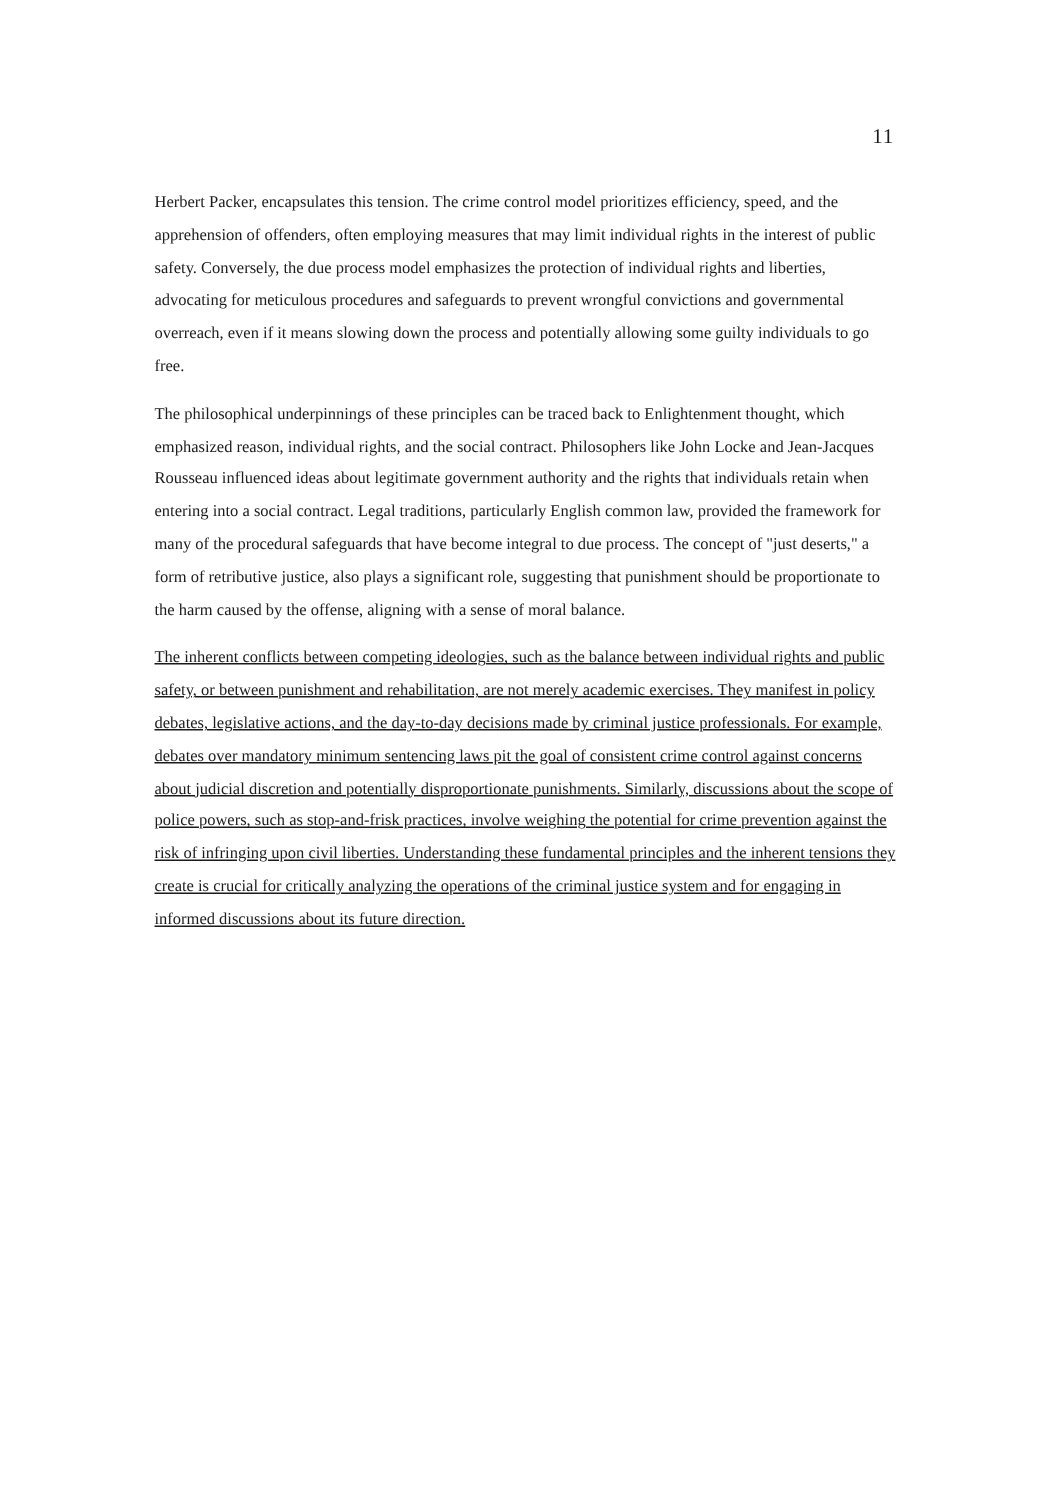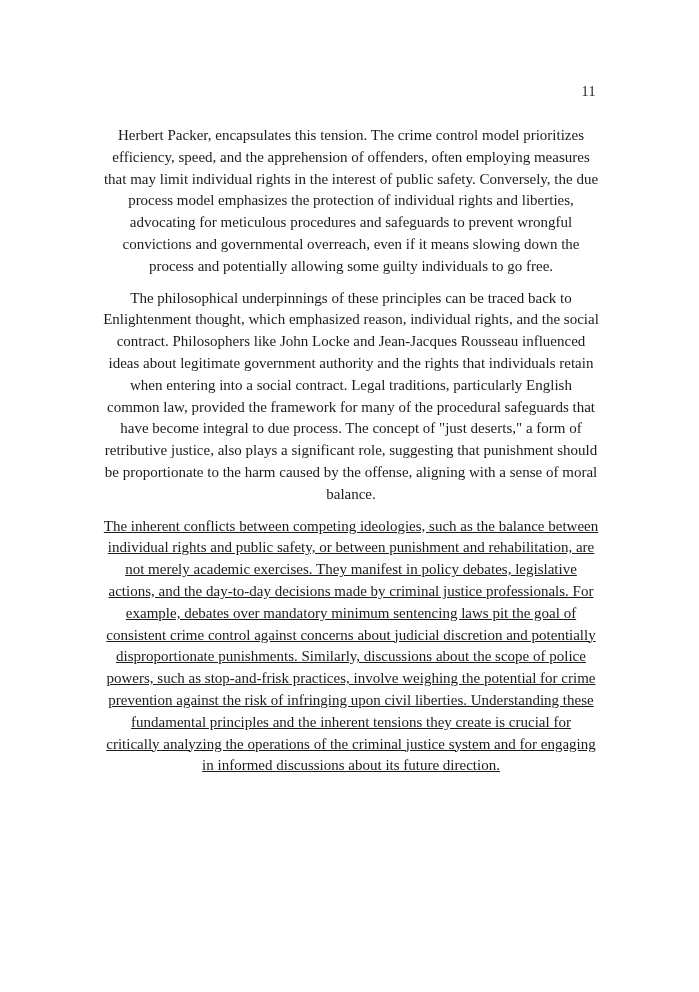--- a/index.html
+++ b/index.html
@@ -22,23 +22,23 @@
     right: 103px;
     font-size: 14px;
     line-height: 16px;
     letter-spacing: 0.5px;
   }
   .page-body {
     position: absolute;
     top: 125px;
     left: 103px;
     width: 496px;
-    font-size: 15px;
+    font-size: 11px;
     line-height: 21.8px;
-    text-align: center;
+    text-align: left;
     letter-spacing: 0px;
   }
   .para {
     margin: 0 0 10px 0;
   }
   .para:last-child {
     margin-bottom: 0;
     text-decoration: underline;
   }
 </style>

